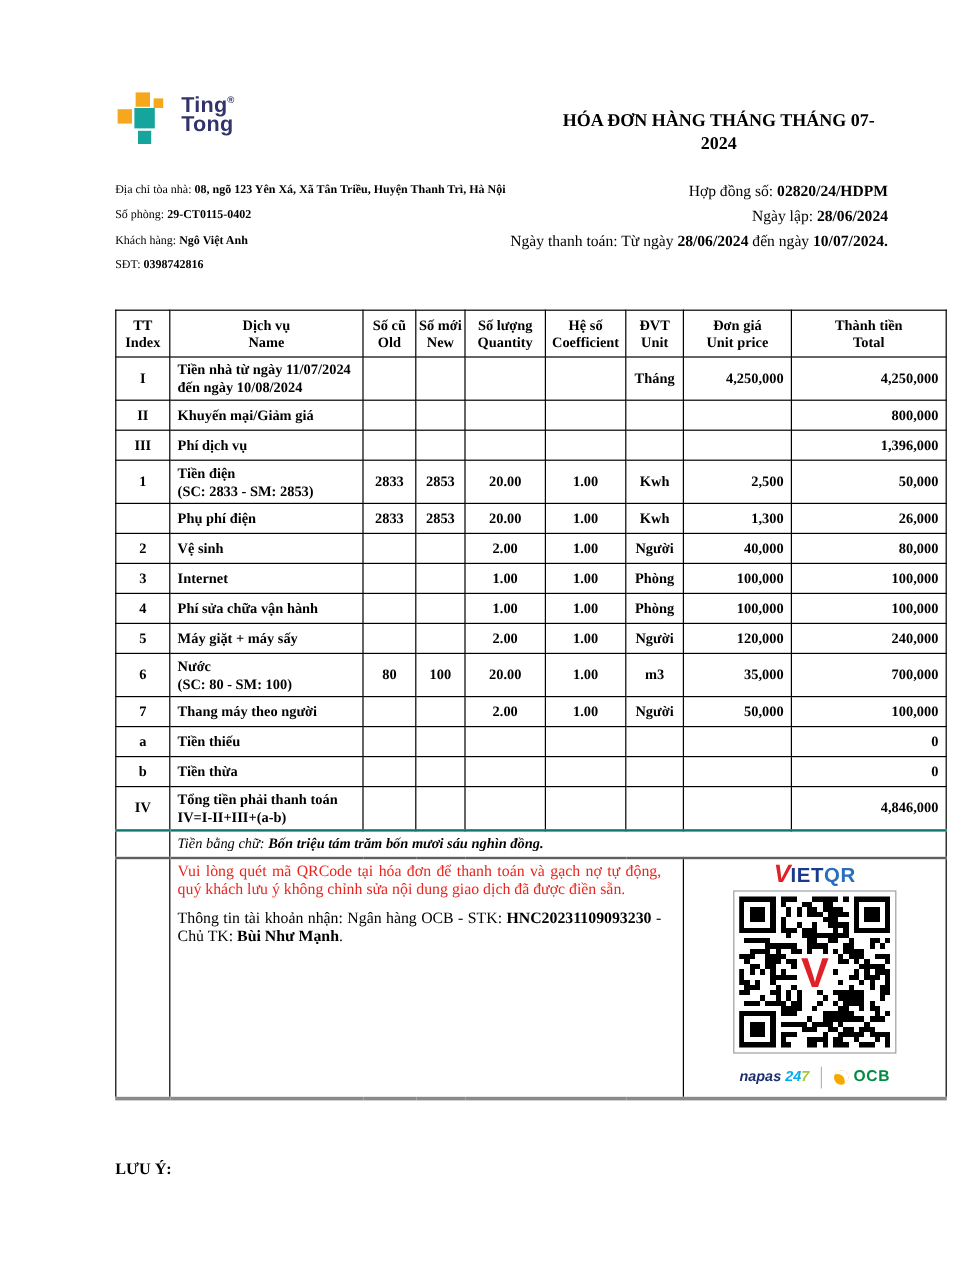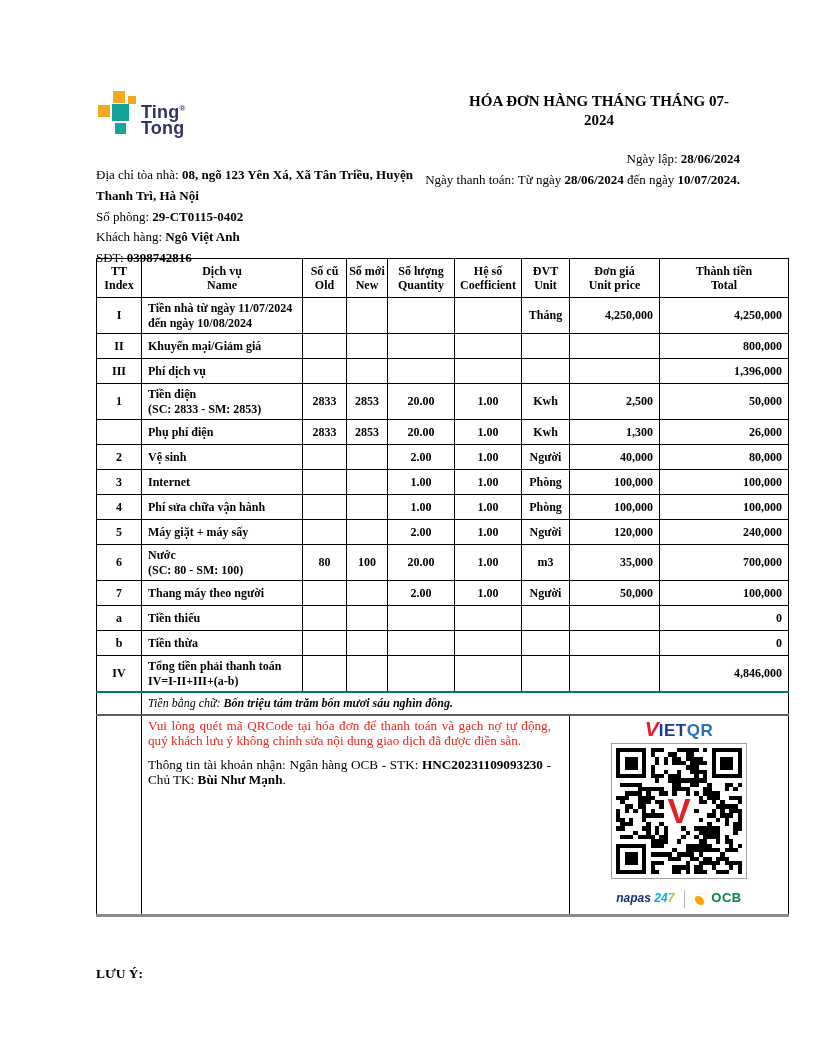--- a/index.html
+++ b/index.html
@@ -6,36 +6,36 @@
   .page{
     position:relative;
     width:816px;height:1056px;
     margin:0 auto;
     background:#fff;
     font-family:"Liberation Serif", serif;
     color:#000;
     overflow:hidden;
   }
   
-  .logo{position:absolute;left:95px;top:90px;display:flex;align-items:flex-end;}
+  .logo{position:absolute;left:95px;top:76px;display:flex;align-items:flex-start;gap:10px;}
   .logo-mark{position:relative;width:46px;height:46px;}
   .logo-mark .sq{position:absolute;}
   .sq-y1{left:18px;top:1px;width:12px;height:12px;background:var(--brand-yellow);}
   .sq-y2{left:33px;top:6px;width:8px;height:8px;background:var(--brand-yellow);}
   .sq-y3{left:3px;top:15px;width:12px;height:12px;background:var(--brand-yellow);}
   .sq-t1{left:17px;top:14px;width:17px;height:17px;background:var(--brand-teal);}
   .sq-t2{left:20px;top:33px;width:11px;height:11px;background:var(--brand-teal);}
   .logo-word{font-family:"Liberation Sans",sans-serif;font-weight:bold;color:var(--brand-navy);
     font-size:18px;line-height:16px;letter-spacing:.2px;}
   .logo-word sup{font-size:8px;}
   
   .doc-title{position:absolute;right:76px;top:92px;width:282px;text-align:center;
     font-weight:bold;font-size:15px;line-height:19px;}
   
-  .info-left{position:absolute;left:96px;top:165px;width:352px;font-size:13px;}
+  .info-left{position:absolute;left:96px;top:149px;width:352px;font-size:10px;}
   .info-left p{margin:0;line-height:20.8px;}
   .info-right{position:absolute;right:76px;top:149px;text-align:right;font-size:13px;}
   .info-right p{margin:0;line-height:20.8px;white-space:nowrap;}
   .lbl{font-weight:normal;}
   .val{font-weight:bold;}
   
   table.invoice{position:absolute;left:96px;top:258px;width:692px;border-collapse:collapse;
     table-layout:fixed;font-size:12px;font-weight:bold;}
   table.invoice th,table.invoice td{border:1px solid #000;padding:3px 6px;vertical-align:middle;}
   table.invoice th{text-align:center;line-height:14px;height:32px;padding:3px 2px;}
@@ -94,20 +94,21 @@
   <div class="doc-title">HÓA ĐƠN HÀNG THÁNG THÁNG 07-2024</div>
 
   <div class="info-left">
     <p><span class="lbl">Địa chỉ tòa nhà: </span><span class="val">08, ngõ 123 Yên Xá, Xã Tân Triều, Huyện Thanh Trì, Hà Nội</span></p>
     <p><span class="lbl">Số phòng: </span><span class="val">29-CT0115-0402</span></p>
     <p><span class="lbl">Khách hàng: </span><span class="val">Ngô Việt Anh</span></p>
     <p><span class="lbl">SĐT: </span><span class="val">0398742816</span></p>
   </div>
 
   <div class="info-right">
+    <p><span class="lbl">Hợp đồng số: </span><span class="val">02820/24/HDPM</span></p>
     <p><span class="lbl">Ngày lập: </span><span class="val">28/06/2024</span></p>
     <p><span class="lbl">Ngày thanh toán: Từ ngày </span><span class="val">28/06/2024</span><span class="lbl"> đến ngày </span><span class="val">10/07/2024</span><span class="val">.</span></p>
   </div>
 
   <table class="invoice">
     <colgroup>
       <col style="width:45px">
         <col style="width:161px">
         <col style="width:44px">
         <col style="width:41px">

